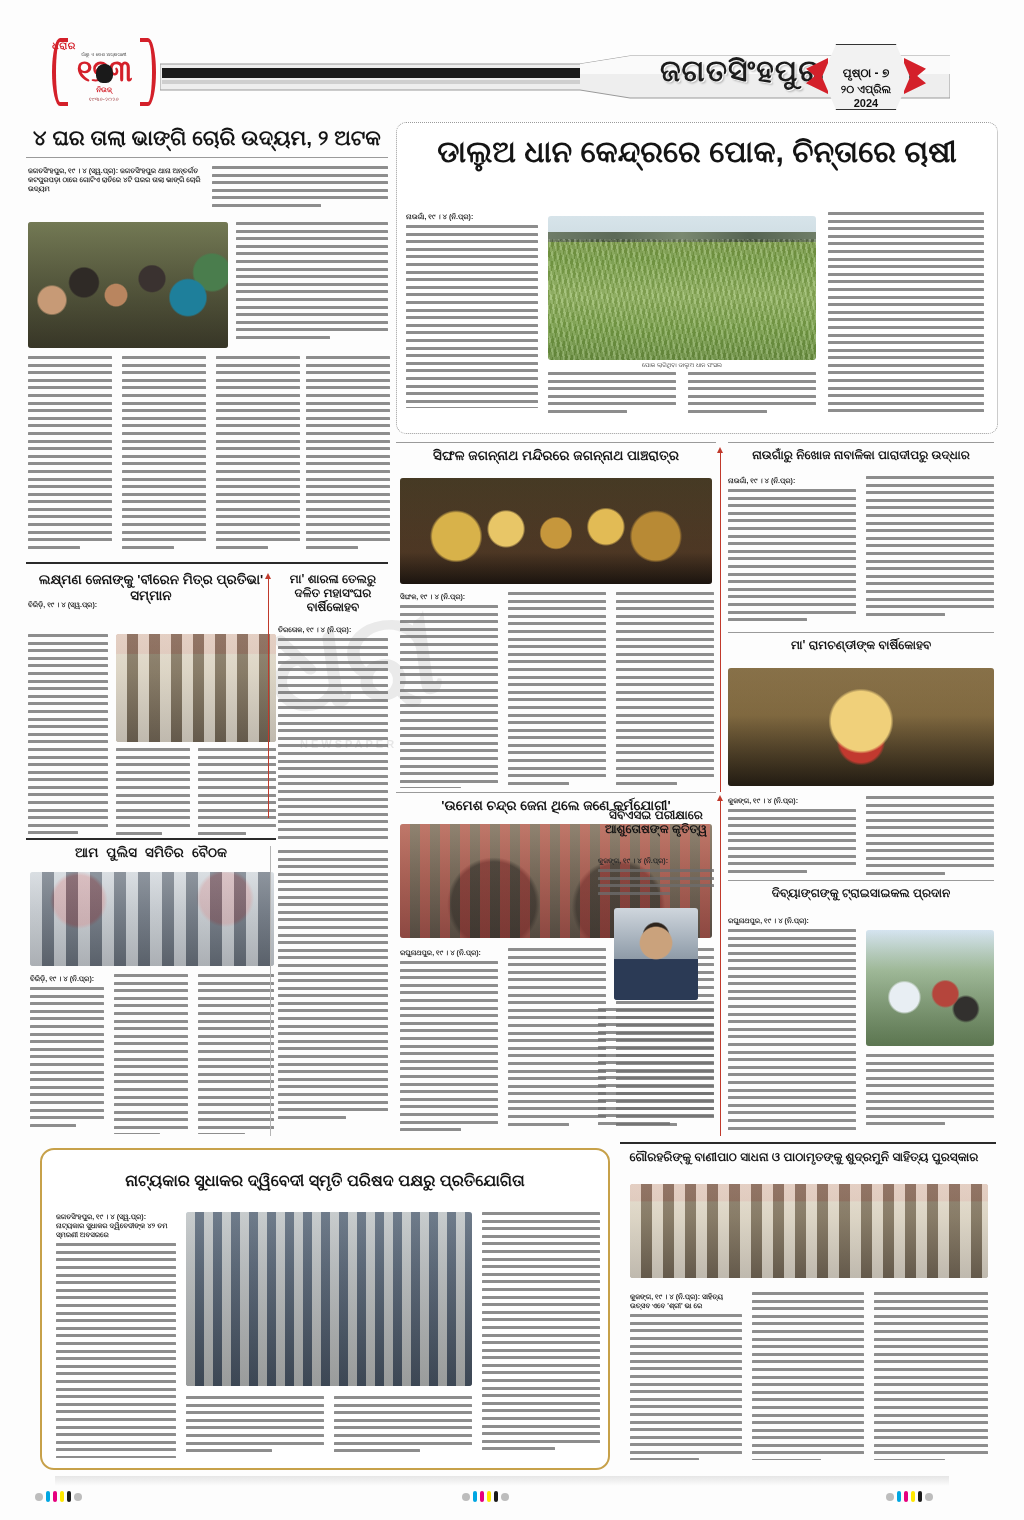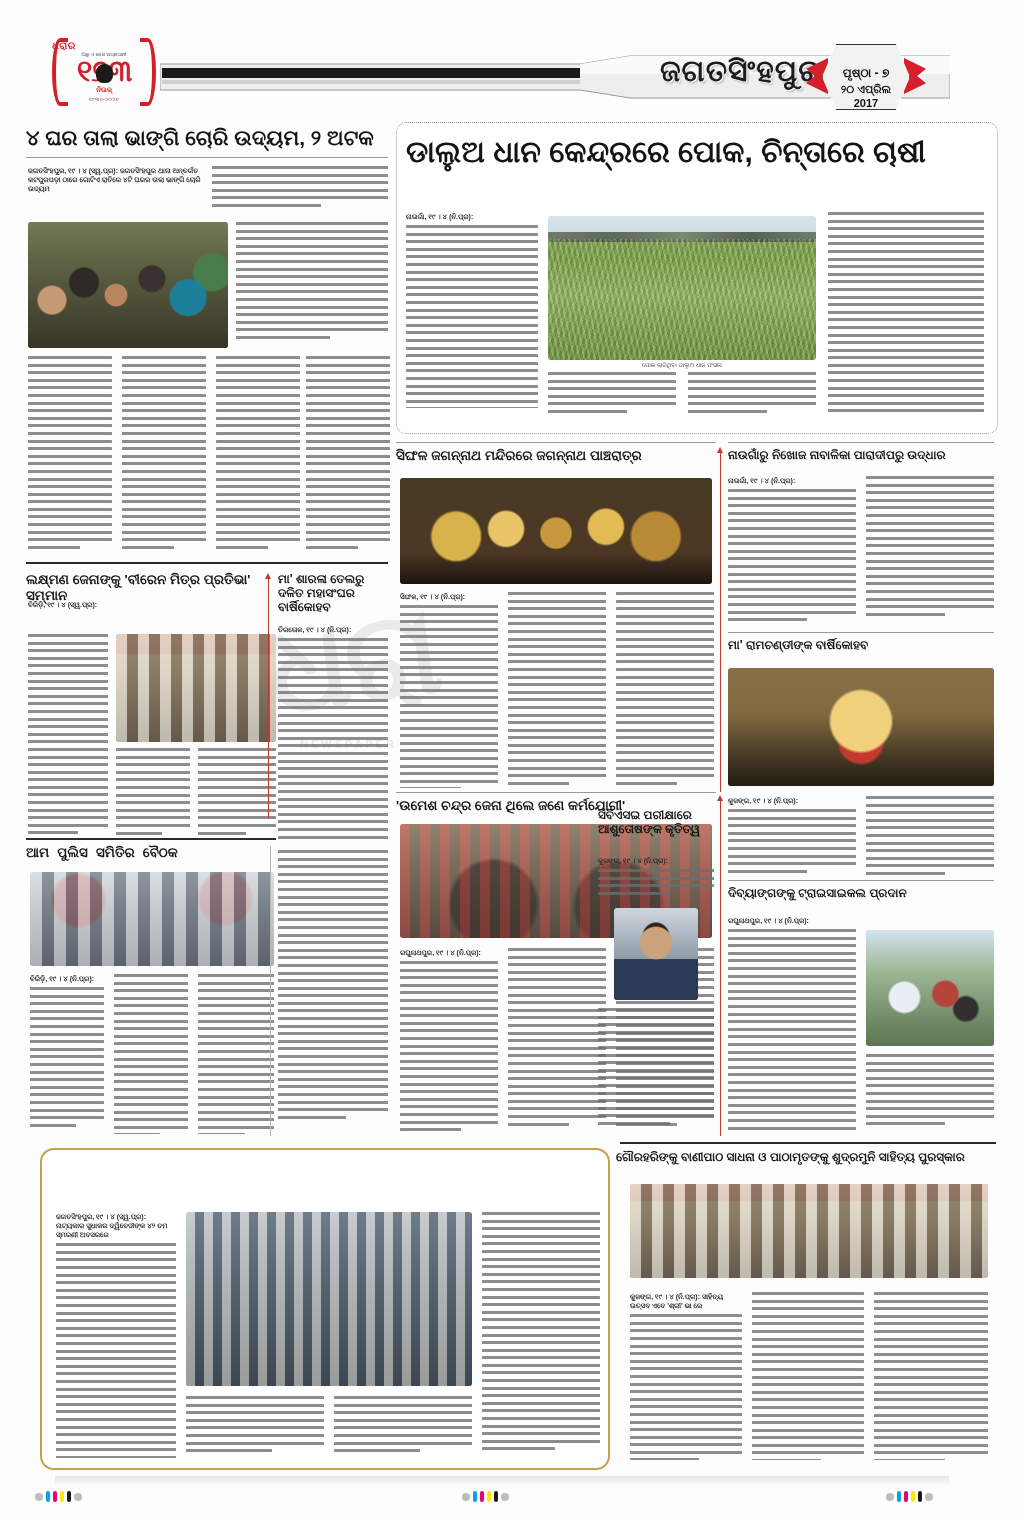--- a/index.html
+++ b/index.html
@@ -86,21 +86,21 @@
   
   .panel { position: absolute; }
   .dotborder {
     border: 1px dotted #9a9a9a; border-radius: 10px; background: #fff;
   }
   .orn-border {
     border: 2px solid #c7a14a; border-radius: 14px; background: #fff;
   }
 
   .hl {
-    font-weight: bold; color: #141414; 
+    font-weight: bold; color: #141414; text-align: center;
     line-height: 1.18; letter-spacing: 0px;
   }
   .hl-xxl { font-size: 30px; }
   .hl-xl  { font-size: 21px; }
   .hl-l   { font-size: 16px; }
   .hl-m   { font-size: 13.5px; }
   .hl-s   { font-size: 12px; }
 
   .rule { height: 1px; background: #9a9a9a; }
   .rule-thick { height: 2px; background: #2b2b2b; }
@@ -287,21 +287,21 @@
         <path d="M420 12 L470 4 L790 4 L790 22 L420 22 Z" fill="#fafafa"></path>
       </svg>
       <div class="flag-title">ଜଗତସିଂହପୁର</div>
 
       <div class="date-hex">
         <div class="wing l"></div>
         <div class="wing r"></div>
         <div class="body">
           <div class="l1">ପୃଷ୍ଠା - ୭</div>
           <div class="l2">୨୦ ଏପ୍ରିଲ</div>
-          <div class="l3">2017</div>
+          <div class="l3">2024</div>
         </div>
       </div>
     </div>
   </div>
 
   <div class="watermark">ଧରା</div>
   <div class="watermark-sub">NEWSPAPER</div>
 
   <div class="panel" style="left:26px; top:126px; width:362px;">
     <div class="hl hl-xl">୪ ଘର ତାଲା ଭାଙ୍ଗି ଚୋରି ଉଦ୍ୟମ, ୨ ଅଟକ</div>
@@ -1091,20 +1091,23 @@
       <div class="tline"></div>
     <div class="tline"></div>
       <div class="tline"></div>
       <div class="tline"></div>
       <div class="tline"></div>
     <div class="tline"></div>
       <div class="tline short"></div>
   </div>
 
   <div class="panel orn-border" style="left:40px; top:1148px; width:570px; height:322px;"></div>
+  <div class="panel" style="left:50px; top:1172px; width:550px;">
+    <div class="hl hl-l">ନାଟ୍ୟକାର ସୁଧାକର ଦ୍ୱିବେଦୀ ସ୍ମୃତି ପରିଷଦ ପକ୍ଷରୁ ପ୍ରତିଯୋଗିତା</div>
+  </div>
 
   <div class="body-col" style="left:56px; top:1212px; width:120px; height:246px;">
     <div class="dateline">ଜଗତସିଂହପୁର, ୧୯ । ୪ (ସ୍ୱ.ପ୍ର): ନାଟ୍ୟକାର ସୁଧାକର ଦ୍ୱିବେଦୀଙ୍କ ୪୨ ତମ ସ୍ମରଣୀ ଅବସରରେ</div>
     <div class="tline"></div>
       <div class="tline"></div>
       <div class="tline"></div>
       <div class="tline"></div>
     <div class="tline"></div>
       <div class="tline"></div>
       <div class="tline"></div>

